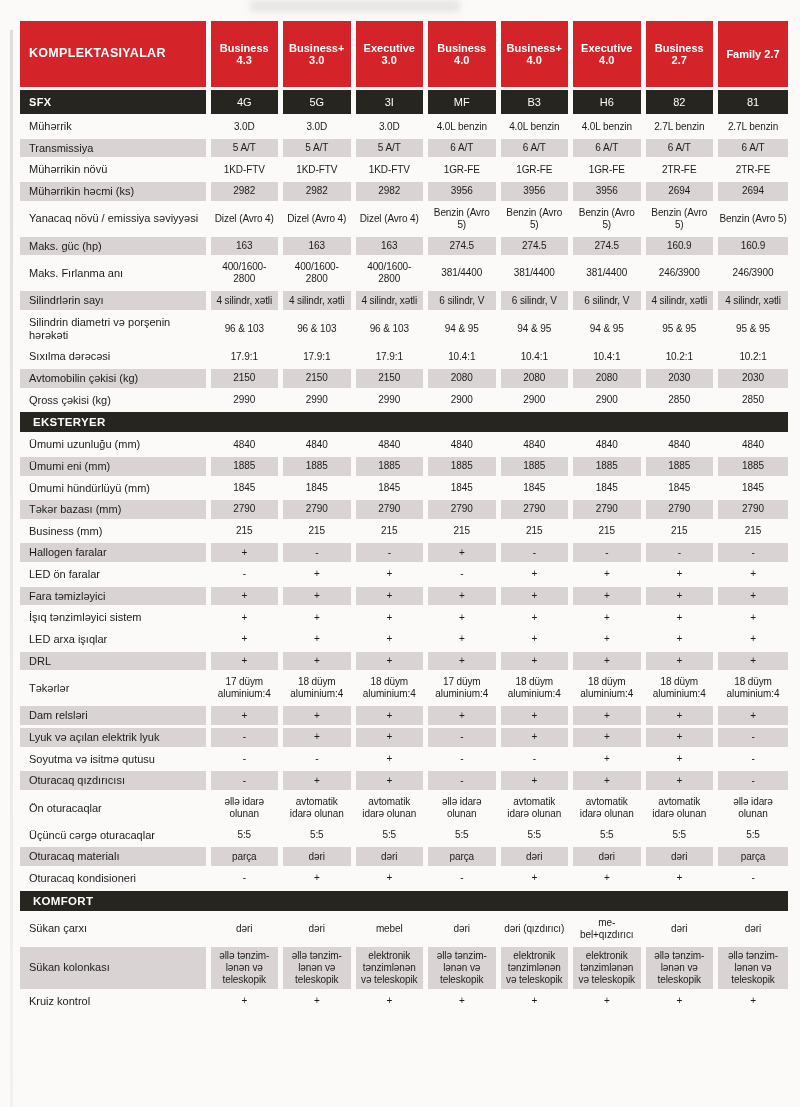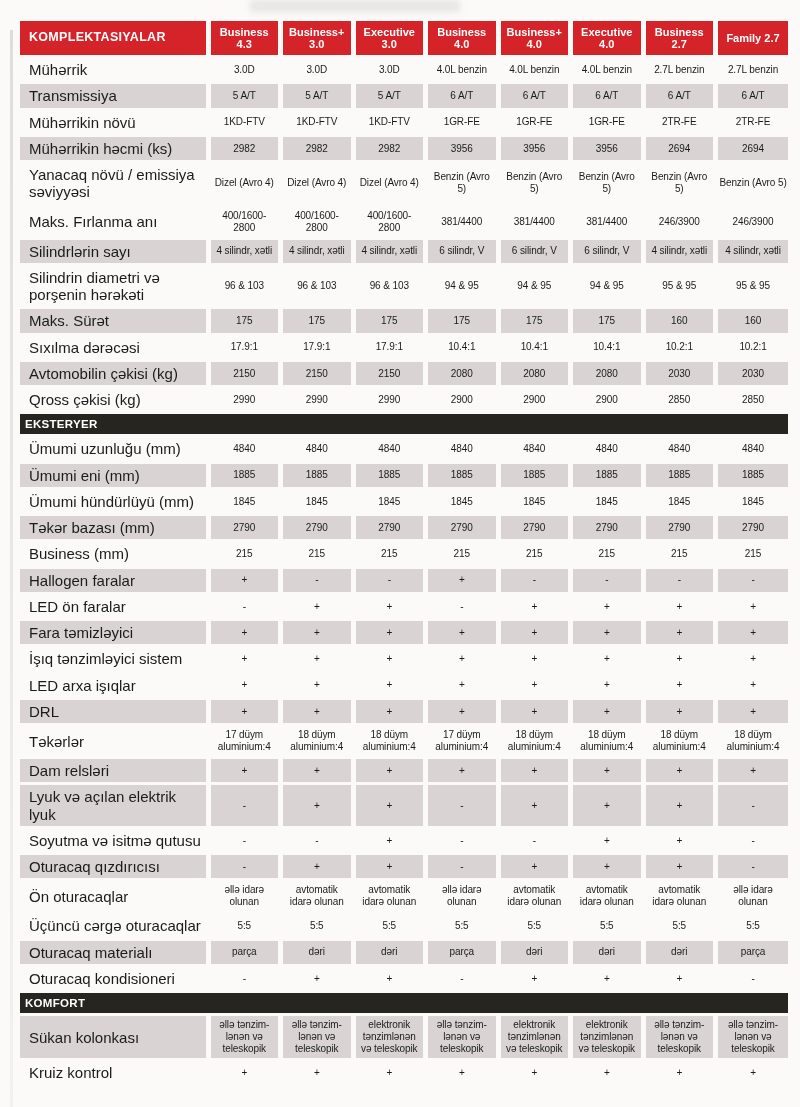--- a/index.html
+++ b/index.html
@@ -31,21 +31,21 @@
     overflow:hidden;
   }
   th:last-child,td:last-child{border-right:0;margin-top:23px;}
   
   tr.hdr th{
     background:var(--red);
     color:#fff;
     font-size:11px;
     font-weight:bold;
     text-align:center;
-    padding:5px 1px;
+    padding:21px 1px;
     line-height:1.1;
   }
   tr.hdr th.rlabel-h{
     text-align:left;
     padding-left:9px;
     font-size:12.5px;
     letter-spacing:.3px;
   }
   
   tr.sfx th{
@@ -62,28 +62,28 @@
     font-weight:bold;
     letter-spacing:.3px;
   }
   
   td.section-bar{
     background:var(--dark);
     color:#fff;
     font-size:11.5px;
     font-weight:bold;
     text-align:left;
-    padding:4px 5px;
+    padding:4px 13px;
     letter-spacing:.3px;
     border-right:0;
   }
   
   tr.spec-row td.rlabel{
     text-align:left;
-    font-size:15px;
+    font-size:11px;
     padding:3px 4px 3px 9px;
     line-height:1.15;
   }
   tr.spec-row td.val{
     text-align:center;
     font-size:10px;
     letter-spacing:-0.1px;
     padding:3px 1px;
     line-height:1.2;
   }
@@ -125,20 +125,31 @@
         <th class="rlabel-h">KOMPLEKTASIYALAR</th>
         <th>Business 4.3</th>
         <th>Business+ 3.0</th>
         <th>Executive 3.0</th>
         <th>Business 4.0</th>
         <th>Business+ 4.0</th>
         <th>Executive 4.0</th>
         <th>Business 2.7</th>
         <th>Family 2.7</th>
       </tr>
+      <tr class="sfx">
+        <th class="rlabel-h">SFX</th>
+        <th>4G</th>
+        <th>5G</th>
+        <th>3I</th>
+        <th>MF</th>
+        <th>B3</th>
+        <th>H6</th>
+        <th>82</th>
+        <th>81</th>
+      </tr>
     </thead>
     <tbody>
         <tr class="spec-row">
           <td class="rlabel">Mühərrik</td>
           <td class="val">3.0D</td>
           <td class="val">3.0D</td>
           <td class="val">3.0D</td>
           <td class="val">4.0L benzin</td>
           <td class="val">4.0L benzin</td>
           <td class="val">4.0L benzin</td>
@@ -182,20 +193,31 @@
           <td class="rlabel">Yanacaq növü / emissiya səviyyəsi</td>
           <td class="val">Dizel (Avro 4)</td>
           <td class="val">Dizel (Avro 4)</td>
           <td class="val">Dizel (Avro 4)</td>
           <td class="val">Benzin (Avro 5)</td>
           <td class="val">Benzin (Avro 5)</td>
           <td class="val">Benzin (Avro 5)</td>
           <td class="val">Benzin (Avro 5)</td>
           <td class="val">Benzin (Avro 5)</td>
         </tr>
+        <tr class="spec-row shade">
+          <td class="rlabel">Maks. güc (hp)</td>
+          <td class="val">163</td>
+          <td class="val">163</td>
+          <td class="val">163</td>
+          <td class="val">274.5</td>
+          <td class="val">274.5</td>
+          <td class="val">274.5</td>
+          <td class="val">160.9</td>
+          <td class="val">160.9</td>
+        </tr>
         <tr class="spec-row">
           <td class="rlabel">Maks. Fırlanma anı</td>
           <td class="val">400/1600-2800</td>
           <td class="val">400/1600-2800</td>
           <td class="val">400/1600-2800</td>
           <td class="val">381/4400</td>
           <td class="val">381/4400</td>
           <td class="val">381/4400</td>
           <td class="val">246/3900</td>
           <td class="val">246/3900</td>
@@ -215,31 +237,20 @@
           <td class="rlabel">Silindrin diametri və porşenin hərəkəti</td>
           <td class="val">96 &amp; 103</td>
           <td class="val">96 &amp; 103</td>
           <td class="val">96 &amp; 103</td>
           <td class="val">94 &amp; 95</td>
           <td class="val">94 &amp; 95</td>
           <td class="val">94 &amp; 95</td>
           <td class="val">95 &amp; 95</td>
           <td class="val">95 &amp; 95</td>
         </tr>
-        <tr class="spec-row shade">
-          <td class="rlabel">Maks. Sürət</td>
-          <td class="val">175</td>
-          <td class="val">175</td>
-          <td class="val">175</td>
-          <td class="val">175</td>
-          <td class="val">175</td>
-          <td class="val">175</td>
-          <td class="val">160</td>
-          <td class="val">160</td>
-        </tr>
         <tr class="spec-row">
           <td class="rlabel">Sıxılma dərəcəsi</td>
           <td class="val">17.9:1</td>
           <td class="val">17.9:1</td>
           <td class="val">17.9:1</td>
           <td class="val">10.4:1</td>
           <td class="val">10.4:1</td>
           <td class="val">10.4:1</td>
           <td class="val">10.2:1</td>
           <td class="val">10.2:1</td>
@@ -485,20 +496,31 @@
           <td class="val">+</td>
           <td class="val">-</td>
           <td class="val">+</td>
           <td class="val">+</td>
           <td class="val">+</td>
           <td class="val">-</td>
         </tr>
         <tr>
           <td colspan="9" class="section-bar">KOMFORT</td>
         </tr>
+        <tr class="spec-row">
+          <td class="rlabel">Sükan çarxı</td>
+          <td class="val">dəri</td>
+          <td class="val">dəri</td>
+          <td class="val">mebel</td>
+          <td class="val">dəri</td>
+          <td class="val">dəri (qızdırıcı)</td>
+          <td class="val">me-bel+qızdırıcı</td>
+          <td class="val">dəri</td>
+          <td class="val">dəri</td>
+        </tr>
         <tr class="spec-row shade">
           <td class="rlabel">Sükan kolonkası</td>
           <td class="val">əllə tənzim-lənən və teleskopik</td>
           <td class="val">əllə tənzim-lənən və teleskopik</td>
           <td class="val">elektronik tənzimlənən və teleskopik</td>
           <td class="val">əllə tənzim-lənən və teleskopik</td>
           <td class="val">elektronik tənzimlənən və teleskopik</td>
           <td class="val">elektronik tənzimlənən və teleskopik</td>
           <td class="val">əllə tənzim-lənən və teleskopik</td>
           <td class="val">əllə tənzim-lənən və teleskopik</td>

